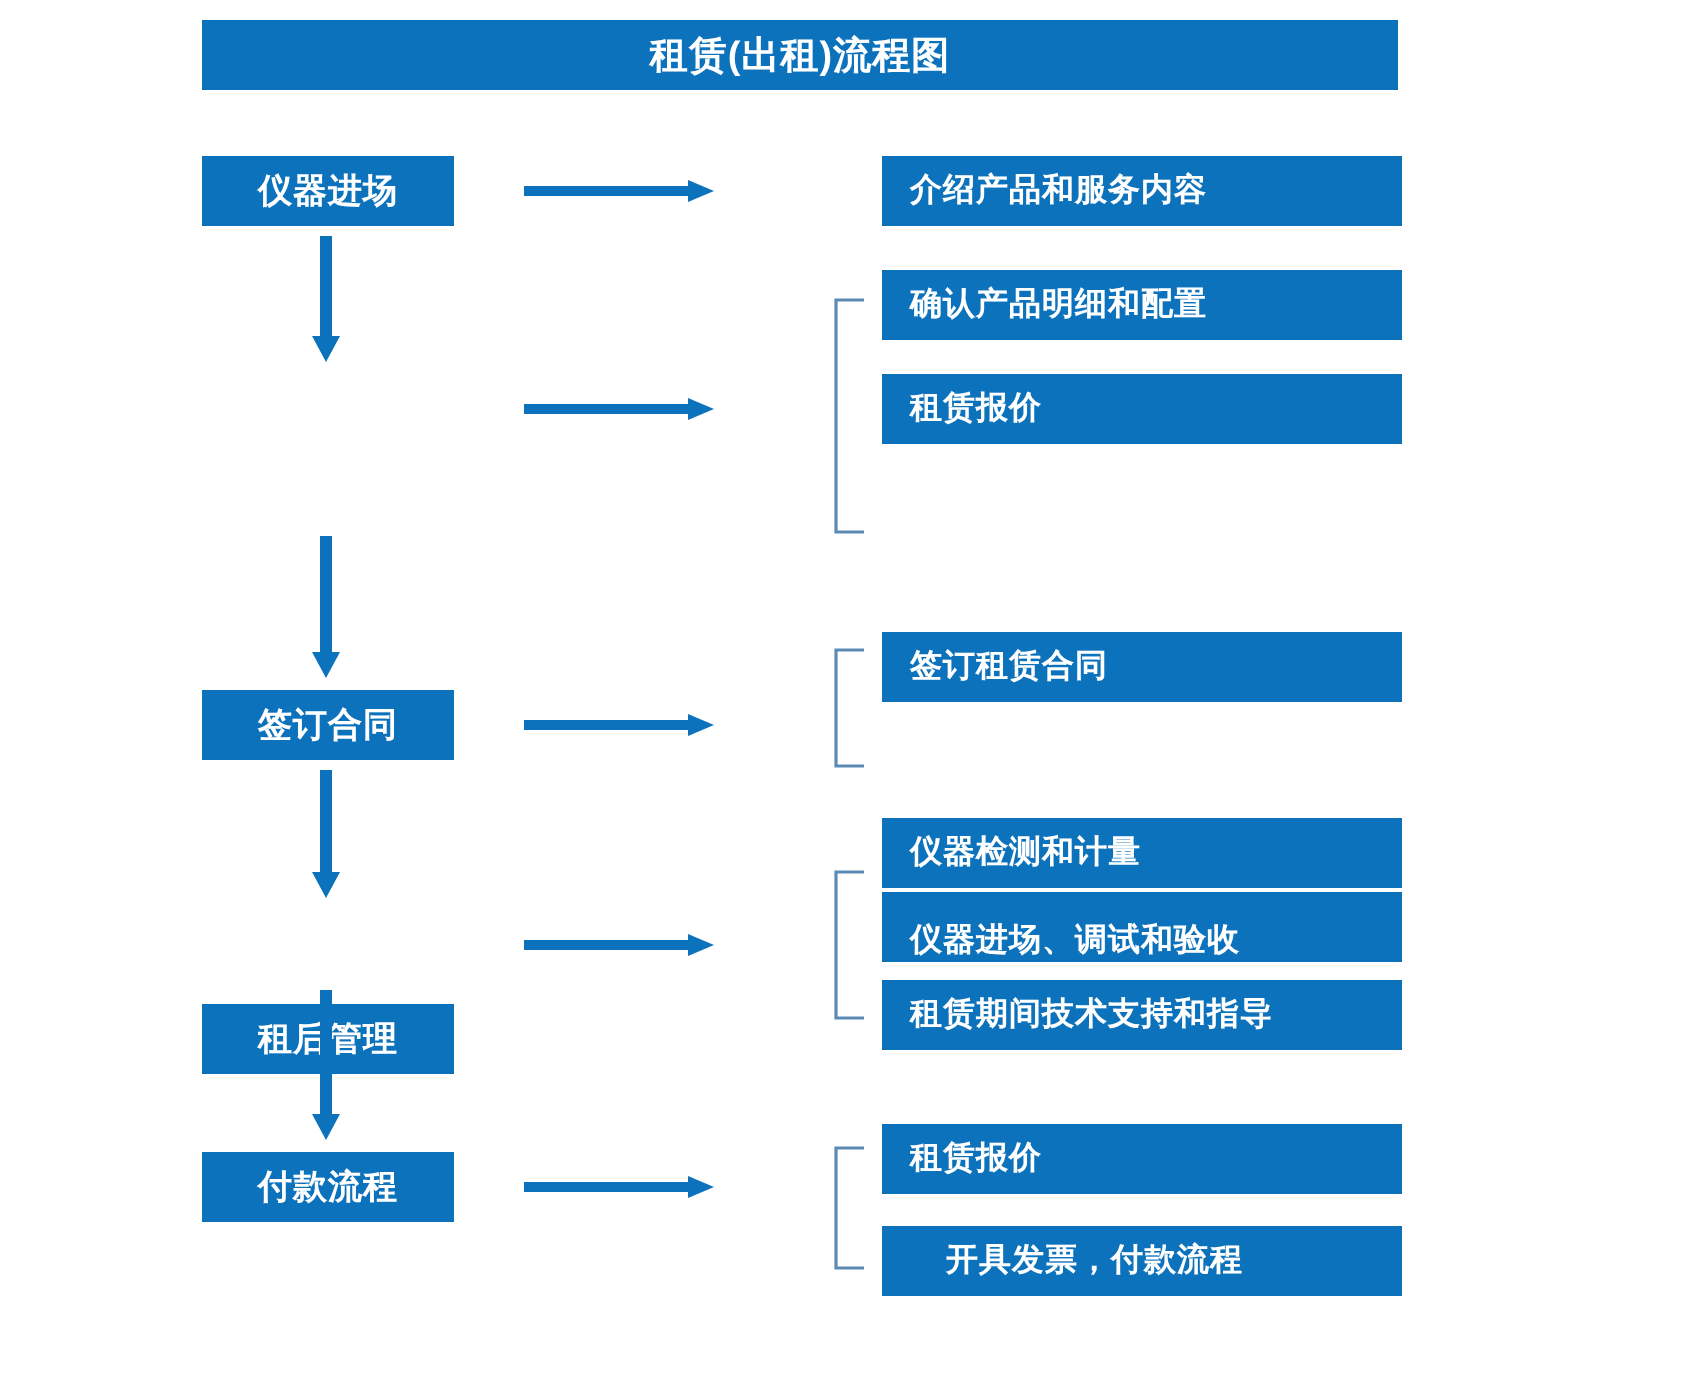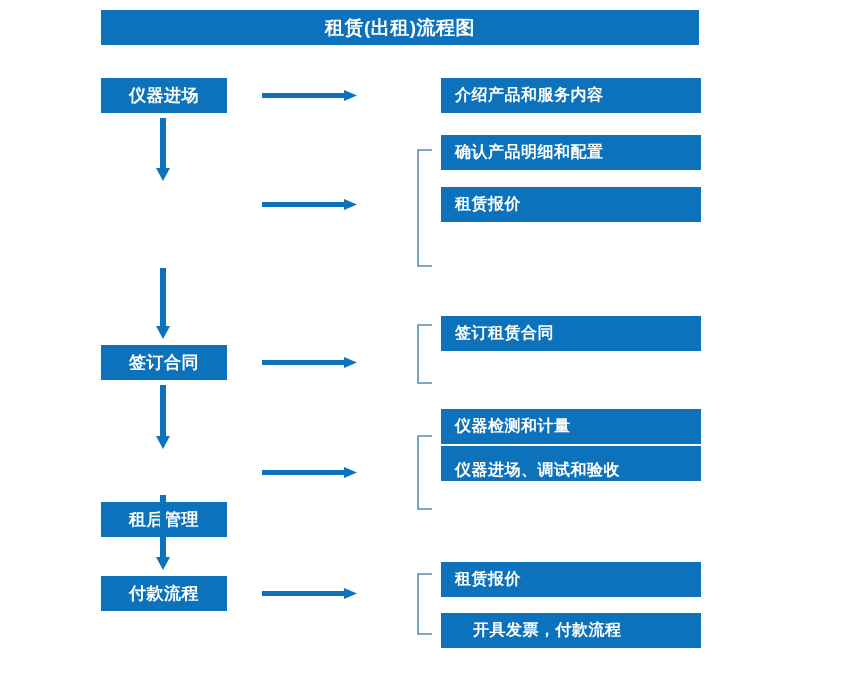--- a/index.html
+++ b/index.html
@@ -186,20 +186,23 @@
   </div>
   <div class="box detail-box" style="top:316px;">
     <span>签订租赁合同</span>
   </div>
   <div class="box detail-box" style="top:365px;margin-top:44px;">
     <span>仪器检测和计量</span>
   </div>
   <div class="box detail-box" style="top:446px;align-items:flex-end;">
     <span>仪器进场、调试和验收</span>
   </div>
+  <div class="box detail-box" style="top:490px;">
+    <span>租赁期间技术支持和指导</span>
+  </div>
   <div class="box detail-box" style="top:562px;">
     <span>租赁报价</span>
   </div>
   <div class="box detail-box" style="top:613px;padding-left:32px;">
     <span>开具发票，付款流程</span>
   </div>
 
 </div>
 
 </body></html>

